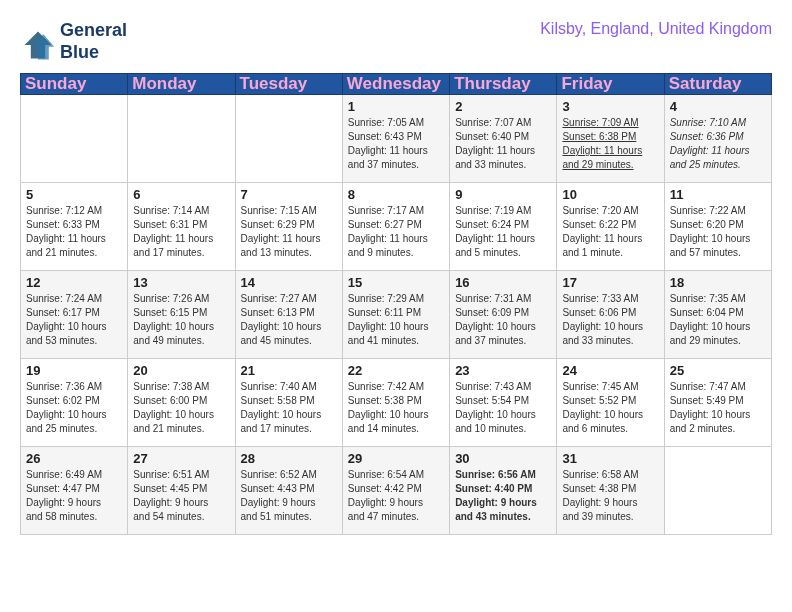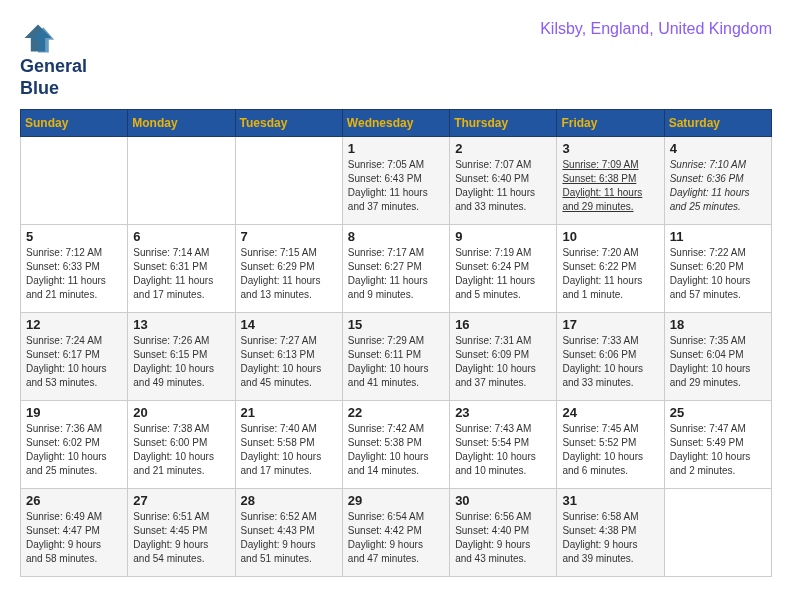--- a/index.html
+++ b/index.html
@@ -11,22 +11,21 @@
       padding: 20px;
     }
     .header {
       display: flex;
       justify-content: space-between;
       align-items: flex-start;
       margin-bottom: 10px;
     }
     .logo {
       display: flex;
-      align-items: flex-start;
-      flex-direction: column;
+      align-items: flex-end;
     }
     .logo-text {
       font-size: 18px;
       font-weight: bold;
       color: #1a3a6b;
       line-height: 1.2;
     }
     .logo-icon {
       width: 36px;
       height: 36px;
@@ -44,24 +43,24 @@
       font-size: 16px;
       color: #8b5cf6;
     }
     table {
       width: 100%;
       border-collapse: collapse;
       table-layout: fixed;
     }
     thead tr th {
       background-color: #2255a0;
-      color: #eab308;
-      font-size: 12px;
+      color: #f9a8d4;
+      font-size: 17px;
       font-weight: bold;
-      padding: 6px 4px;
+      padding: 0 4px;
       text-align: left;
       border: 1px solid #1a3a6b;
     }
     tbody tr td {
       vertical-align: top;
       border: 1px solid #ccc;
       padding: 4px 5px;
       font-size: 10.5px;
       color: #222;
       height: 88px;
@@ -329,21 +328,21 @@
         </td>
         <td>
           <span class="day-number">29</span>
           <div class="day-info" style="white-space: pre-line;">Sunrise: 6:54 AM
 Sunset: 4:42 PM
 Daylight: 9 hours
 and 47 minutes.</div>
         </td>
         <td>
           <span class="day-number">30</span>
-          <div class="day-info" style="white-space: pre-line;">Sunrise: 6:56 AM
+          <div class="day-info" style="white-space: pre-line; font-weight: bold;">Sunrise: 6:56 AM
 Sunset: 4:40 PM
 Daylight: 9 hours
 and 43 minutes.</div>
         </td>
         <td>
           <span class="day-number">31</span>
           <div class="day-info" style="white-space: pre-line;">Sunrise: 6:58 AM
 Sunset: 4:38 PM
 Daylight: 9 hours
 and 39 minutes.</div>

